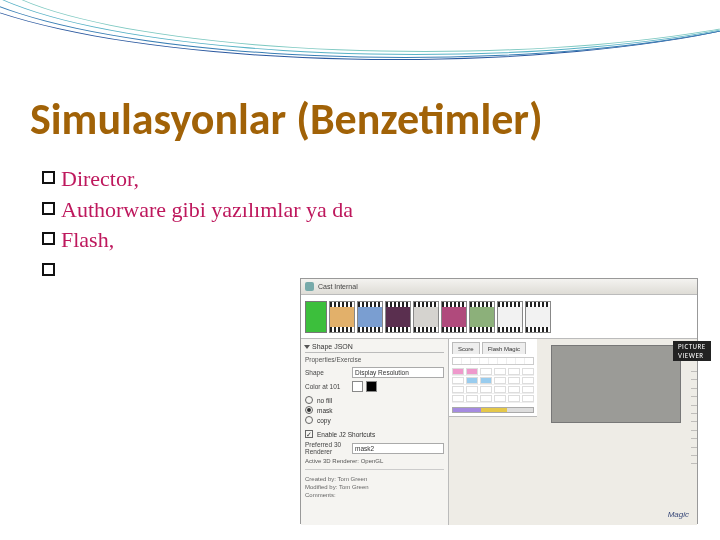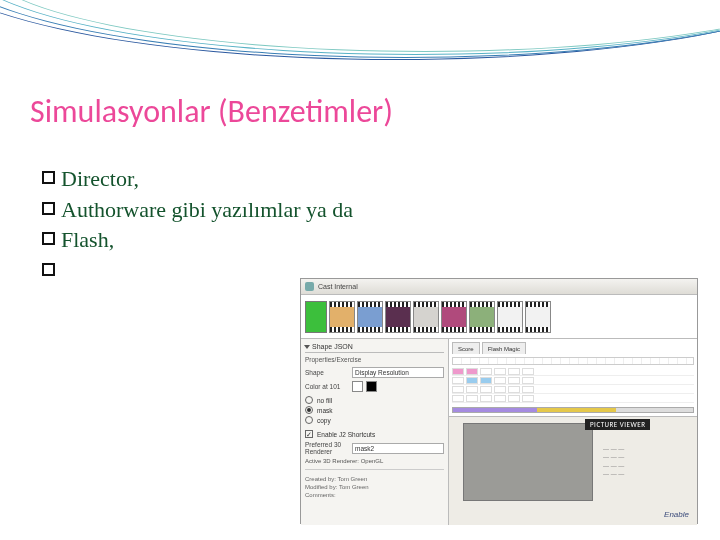--- a/index.html
+++ b/index.html
@@ -24,35 +24,35 @@
     border: 1px solid;
     background: transparent;
   }
   .wave.w1 { top: -150px; left: -80px; border-color: #2d5aa0; width: 950px; height: 210px; }
   .wave.w2 { top: -142px; left: -60px; border-color: #3a7fb5; width: 930px; height: 200px; }
   .wave.w3 { top: -135px; left: -40px; border-color: #58b2c6; width: 910px; height: 190px; }
   .wave.w4 { top: -128px; left: -20px; border-color: #7fc9c2; width: 890px; height: 180px; }
 
   h1.title {
     font-family: Calibri, "Segoe UI", Arial, sans-serif;
-    font-size: 32px;
-    font-weight: 400;
-    color: #ec4899;
+    font-size: 44px;
+    font-weight: 700;
+    color: #a16207;
     position: absolute;
     top: 92px;
     left: 30px;
   }
 
   .bullets {
     position: absolute;
     top: 165px;
     left: 42px;
     font-family: Georgia, "Times New Roman", serif;
     font-size: 22px;
-    color: #14532d;
+    color: #be185d;
     line-height: 1.3;
   }
   .bullets .row {
     display: flex;
     align-items: flex-start;
     margin-bottom: 2px;
   }
   .bullets .square {
     display: inline-block;
     width: 13px; height: 13px;
@@ -132,21 +132,21 @@
   .app-mock .left-panel .radio { display:flex; align-items:center; gap:4px; font-size:6.5px; margin:2px 0;}
   .app-mock .left-panel .rdot { width:8px;height:8px;border:1px solid #666;border-radius:50%; display:flex;align-items:center;justify-content:center;}
   .app-mock .left-panel .rdot.on::after{content:"";width:4px;height:4px;background:#333;border-radius:50%;}
   .app-mock .left-panel .check { display:flex; align-items:center; gap:4px; font-size:6.5px; margin:3px 0;}
   .app-mock .left-panel .cb { width:8px;height:8px;border:1px solid #666; display:flex;align-items:center;justify-content:center; font-size:7px; line-height:1;}
   .app-mock .left-panel .divider { border-top:1px solid #ccc; margin:5px 0;}
   .app-mock .left-panel .meta { font-size:6px; color:#666; line-height:1.35;}
 
   .app-mock .right-pane {
     flex:1;
-    display:flex; flex-direction:column;
+    display:flex; flex-direction:row;
     background:#eeece6;
   }
   .app-mock .timeline {
     height: 78px;
     background:#fff;
     border-bottom:1px solid #bbb;
     padding:3px;
     position:relative;
   }
   .app-mock .timeline .tabbar {
@@ -381,17 +381,17 @@
         </div>
         <div class="hbar"></div>
       </div>
 
       <div class="stage">
         <div class="banner">PICTURE VIEWER</div>
         <div class="canvas"></div>
         <div class="side-text">
           — — —<br>— — —<br>— — —<br>— — —
         </div>
-        <div class="clearbtn">Enable</div>
+        <div class="clearbtn">Magic</div>
       </div>
     </div>
   </div>
 </div>
 
 </body></html>

